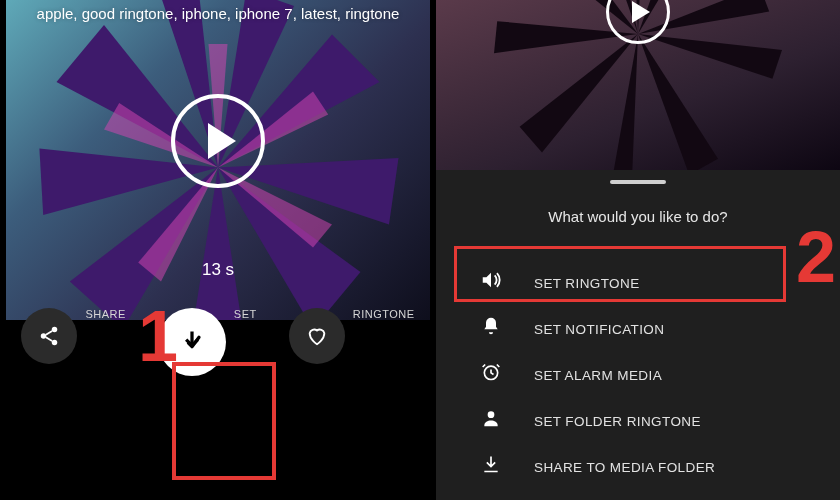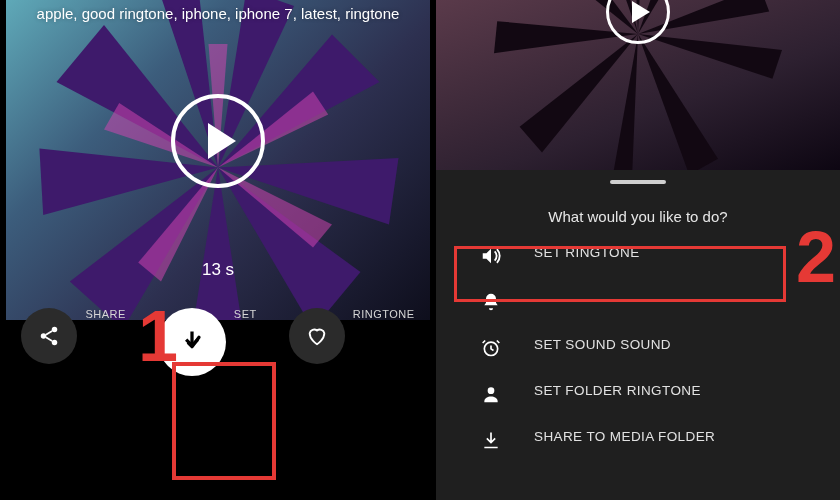--- a/index.html
+++ b/index.html
@@ -139,21 +139,21 @@
   }
   .sheet-title {
     text-align:center;
     color:#e6e6e6;
     font-size:15px;
     margin-top:24px;
     margin-bottom:20px;
   }
   .opt {
     display:flex;
-    align-items:flex-start;
+    align-items:flex-end;
     height:46px;
     padding-left:44px;
     gap:32px;
   }
   .opt .ico {
     width:22px;height:22px;
     display:flex;align-items:center;justify-content:center;
     color:#fff;
   }
   .opt .txt {
@@ -277,29 +277,30 @@
           </svg>
       </div>
       <div class="txt">SET RINGTONE</div>
     </div>
     <div class="opt">
       <div class="ico">
         <svg width="20" height="20" viewBox="0 0 24 24" fill="#fff">
             <path d="M12 2a6 6 0 0 0-6 6v5l-2 3h16l-2-3V8a6 6 0 0 0-6-6zm0 20a2.5 2.5 0 0 0 2.5-2.5h-5A2.5 2.5 0 0 0 12 22z"></path>
           </svg>
       </div>
+      <div class="txt">SET NOTIFICATION</div>
     </div>
     <div class="opt">
       <div class="ico">
         <svg width="20" height="20" viewBox="0 0 24 24" fill="none" stroke="#fff" stroke-width="2">
             <circle cx="12" cy="13" r="8"></circle>
             <path d="M12 9v4l3 2M5 3L2 6M22 6l-3-3"></path>
           </svg>
       </div>
-      <div class="txt">SET SOUND SOUND</div>
+      <div class="txt">SET ALARM MEDIA</div>
     </div>
     <div class="opt">
       <div class="ico">
         <svg width="20" height="20" viewBox="0 0 24 24" fill="#fff">
             <circle cx="12" cy="8" r="4"></circle>
             <path d="M4 21c0-4 4-6 8-6s8 2 8 6v1H4v-1z"></path>
           </svg>
       </div>
       <div class="txt">SET FOLDER RINGTONE</div>
     </div>

